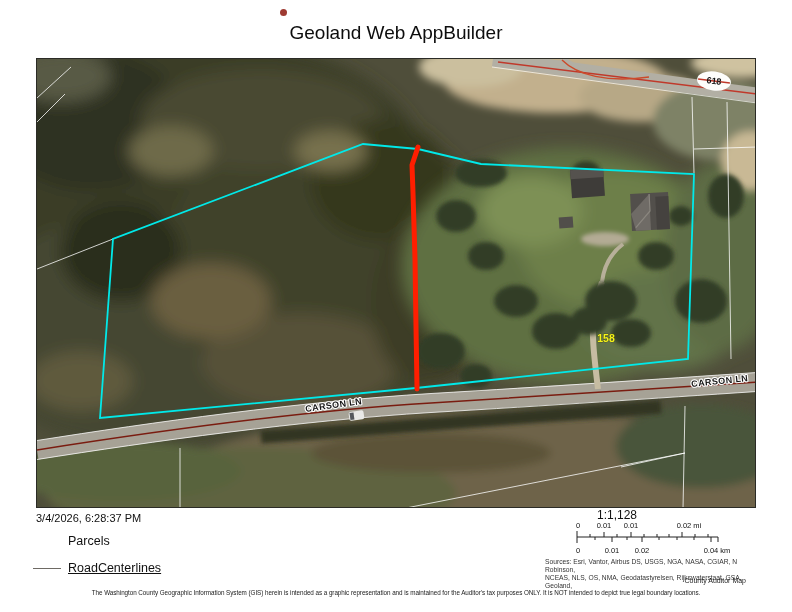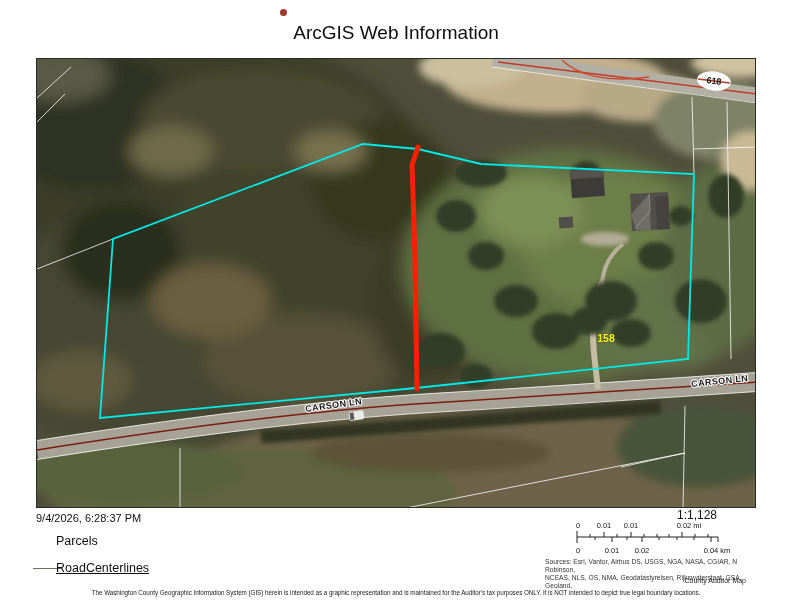--- a/index.html
+++ b/index.html
@@ -25,30 +25,30 @@
     width:720px; height:450px;
     border:1px solid #2b2b26;
     overflow:hidden;
     background:#4f4e3a;
   }
   .map-frame svg { display:block; }
   .timestamp {
     position:absolute; left:36px; top:512px;
     font-size:11px; color:#111;
   }
-  .legend-label { position:absolute; left:56px; font-size:12.5px; color:#111; }
+  .legend-label { position:absolute; left:68px; font-size:12.5px; color:#111; }
   .legend-label.parcels { top:534px; }
   .legend-label.roads   { top:561px;text-decoration:underline; }
   .swatch { position:absolute; left:33px; width:28px; height:14px; }
   .swatch.parcels { top:535px; }
   .swatch.roads   { top:562px; }
   .swatch.roads .line { margin-top:6px; border-top:1.6px solid #6e6a64; }
   .scale-ratio {
     position:absolute; left:597px; top:508px; width:120px;
-    text-align:right; font-size:12px; color:#111;
+    text-align:left; font-size:12px; color:#111;
   }
   .scalebar { position:absolute; left:565px; top:519px; width:180px; height:38px; }
   .scalebar text { font-size:7.5px; fill:#111; }
   .sources {
     position:absolute; left:545px; top:558px; width:214px;
     font-size:6.7px; line-height:8px; color:#333;
   }
   .credit {
     position:absolute; left:545px; top:577px; width:201px;
     text-align:right; font-size:7px; color:#222;
@@ -57,21 +57,21 @@
     position:absolute; left:0; top:589px; width:100%;
     text-align:center; font-size:6.3px; letter-spacing:-0.05px; color:#222;
   }
   .maplabel { font-weight:bold; fill:#161616; stroke:#ffffff; stroke-width:2.2px;
               paint-order:stroke; stroke-linejoin:round; letter-spacing:0.4px; }
 </style>
 </head>
 <body>
 
 <div class="status-dot"></div>
-<div class="page-title">ArcGIS Web Information</div>
+<div class="page-title">Geoland Web AppBuilder</div>
 
 <div class="map-frame">
   <svg width="720" height="450" viewBox="36 58 720 450">
     <defs>
       <filter id="b8" x="-50%" y="-50%" width="200%" height="200%">
           <feGaussianBlur stdDeviation="8"></feGaussianBlur>
         </filter>
       <filter id="b4" x="-50%" y="-50%" width="200%" height="200%">
           <feGaussianBlur stdDeviation="4"></feGaussianBlur>
         </filter>
@@ -202,21 +202,21 @@
       <text x="713" y="83" font-size="9" font-weight="bold" fill="#141414" text-anchor="middle">618</text>
     </g>
 
     <text class="maplabel" x="333" y="407" font-size="9" text-anchor="middle" transform="rotate(-8 333 407)">CARSON LN</text>
     <text class="maplabel" x="719" y="383" font-size="9" text-anchor="middle" transform="rotate(-6 719 383)">CARSON LN</text>
 
     <text x="605" y="341" font-size="10.5" font-weight="bold" fill="#f5f318" stroke="#3a3a10" stroke-width="0.5" paint-order="stroke" text-anchor="middle">158</text>
   </svg>
 </div>
 
-<div class="timestamp">9/4/2026, 6:28:37 PM</div>
+<div class="timestamp">3/4/2026, 6:28:37 PM</div>
 
 <div class="swatch parcels"></div>
 <div class="legend-label parcels">Parcels</div>
 
 <div class="swatch roads">
     <div class="line"></div>
   </div>
 <div class="legend-label roads">RoadCenterlines</div>
 
 <div class="scale-ratio">1:1,128</div>

